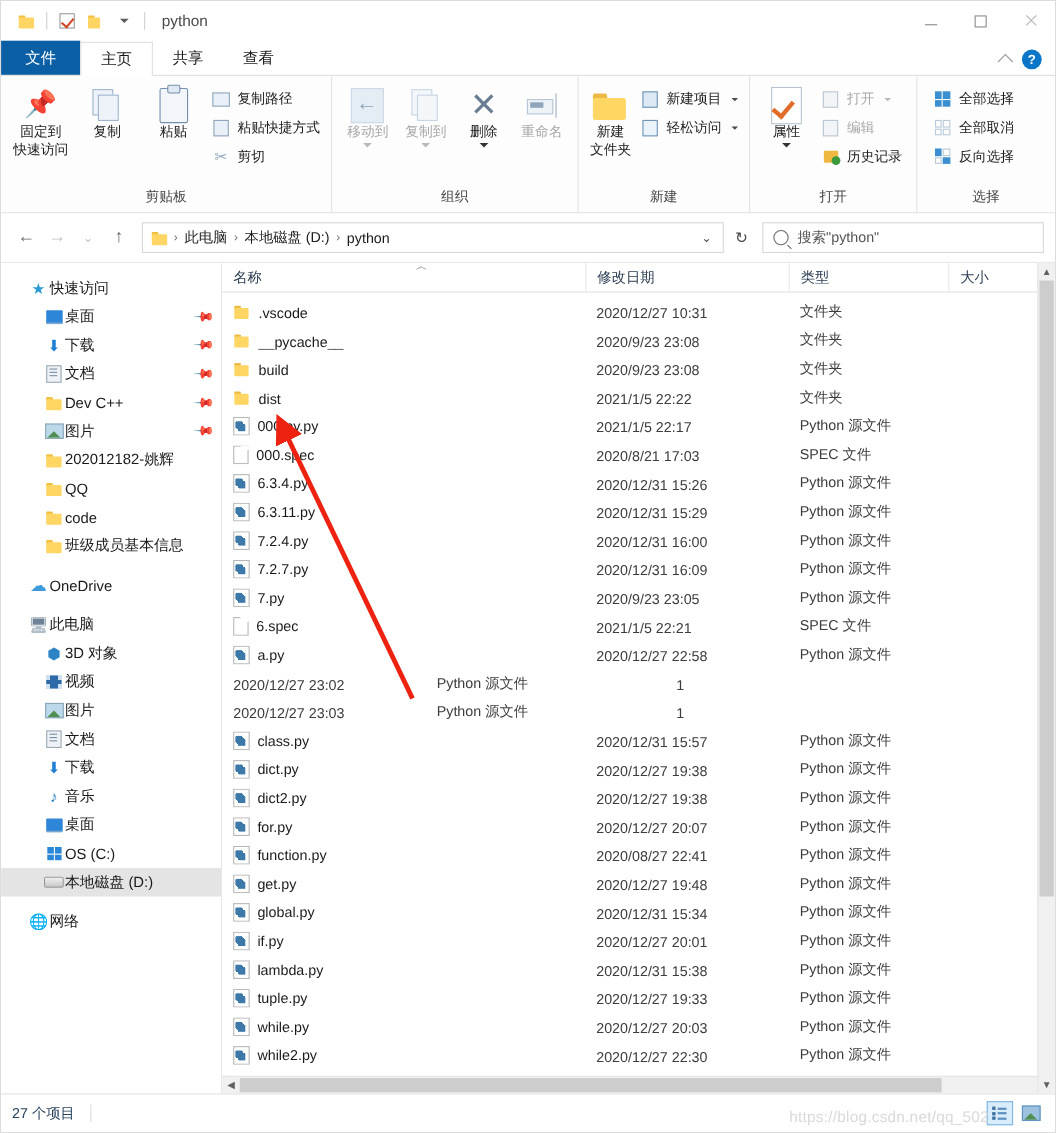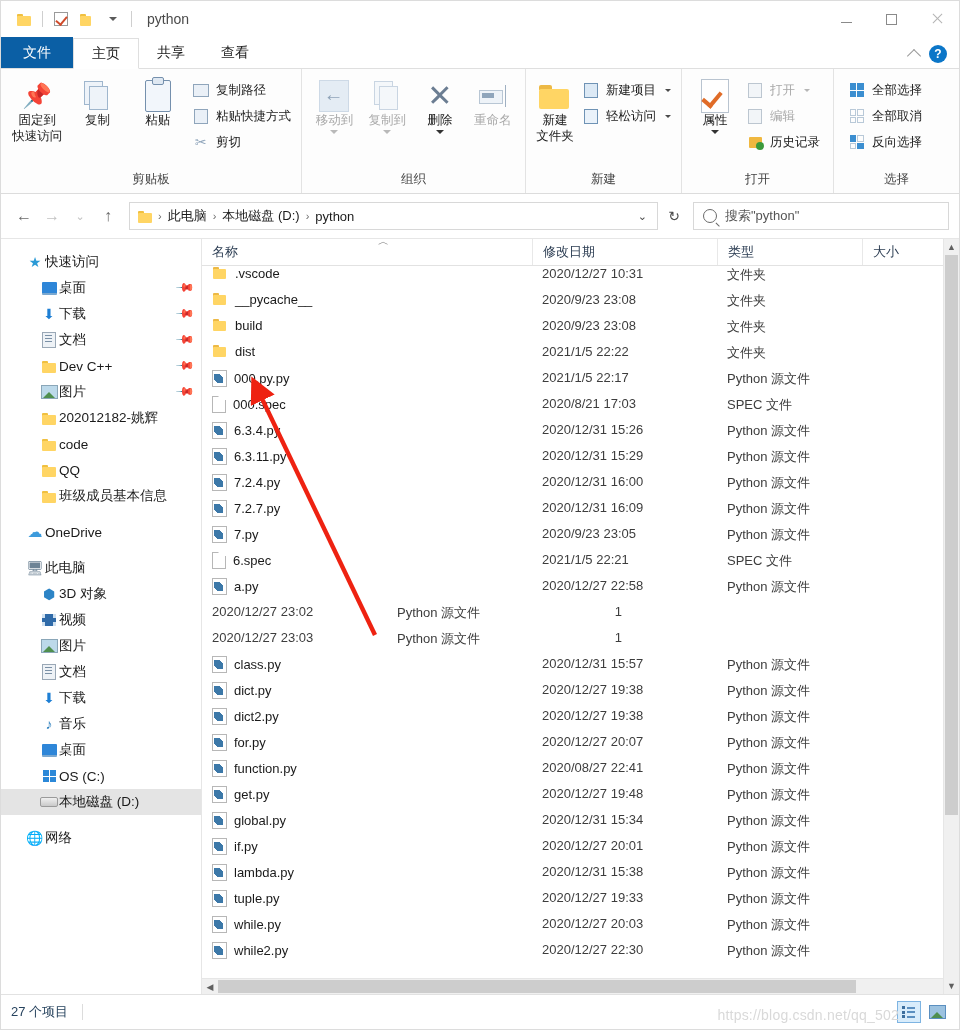--- a/index.html
+++ b/index.html
@@ -438,21 +438,21 @@
     color: #7a7a7a; font-size: 11px;
   }
   .c-name { width: 330px; }
   .c-date { width: 185px; }
   .c-type { width: 145px; }
   .c-size { width: 90px; }
   .rows { flex: 1; overflow: hidden; position: relative; }
   .row {
     height: 26px;
     display: flex;
-    align-items: flex-start;
+    align-items: flex-end;
     font-size: 13px;
     color: #1a1a1a;
   }
   .row .cell { box-sizing: border-box; padding-left: 10px; white-space: nowrap; overflow: hidden;}
   .row .cell.name { display: flex; align-items: center; gap: 7px; }
   .row .cell.date, .row .cell.type { color: #3d3d3d; }
   .row .cell.size { color: #3d3d3d; text-align: right; padding-right: 0; padding-left: 32px;}
   .fico { width: 16px; height: 15px; flex: 0 0 auto; position: relative; }
   .fico.folder:before {
     content:""; position:absolute; left:1px; top:1px; width:6px; height:3px;
@@ -874,27 +874,27 @@
       <div class="navitem">
         <span class="ni-ico" style="margin-left:38px">
             <span class="folder-ico"></span>
           </span>
         <span class="ni-label">202012182-姚辉</span>
       </div>
       <div class="navitem">
         <span class="ni-ico" style="margin-left:38px">
             <span class="folder-ico"></span>
           </span>
+        <span class="ni-label">QQ</span>
+      </div>
+      <div class="navitem">
+        <span class="ni-ico" style="margin-left:38px">
+            <span class="folder-ico"></span>
+          </span>
         <span class="ni-label">code</span>
-      </div>
-      <div class="navitem">
-        <span class="ni-ico" style="margin-left:38px">
-            <span class="folder-ico"></span>
-          </span>
-        <span class="ni-label">QQ</span>
       </div>
       <div class="navitem">
         <span class="ni-ico" style="margin-left:38px">
             <span class="folder-ico"></span>
           </span>
         <span class="ni-label">班级成员基本信息</span>
       </div>
 
       <div class="navitem root" style="margin-top:10px">
         <span class="ni-ico" style="margin-left:24px">

